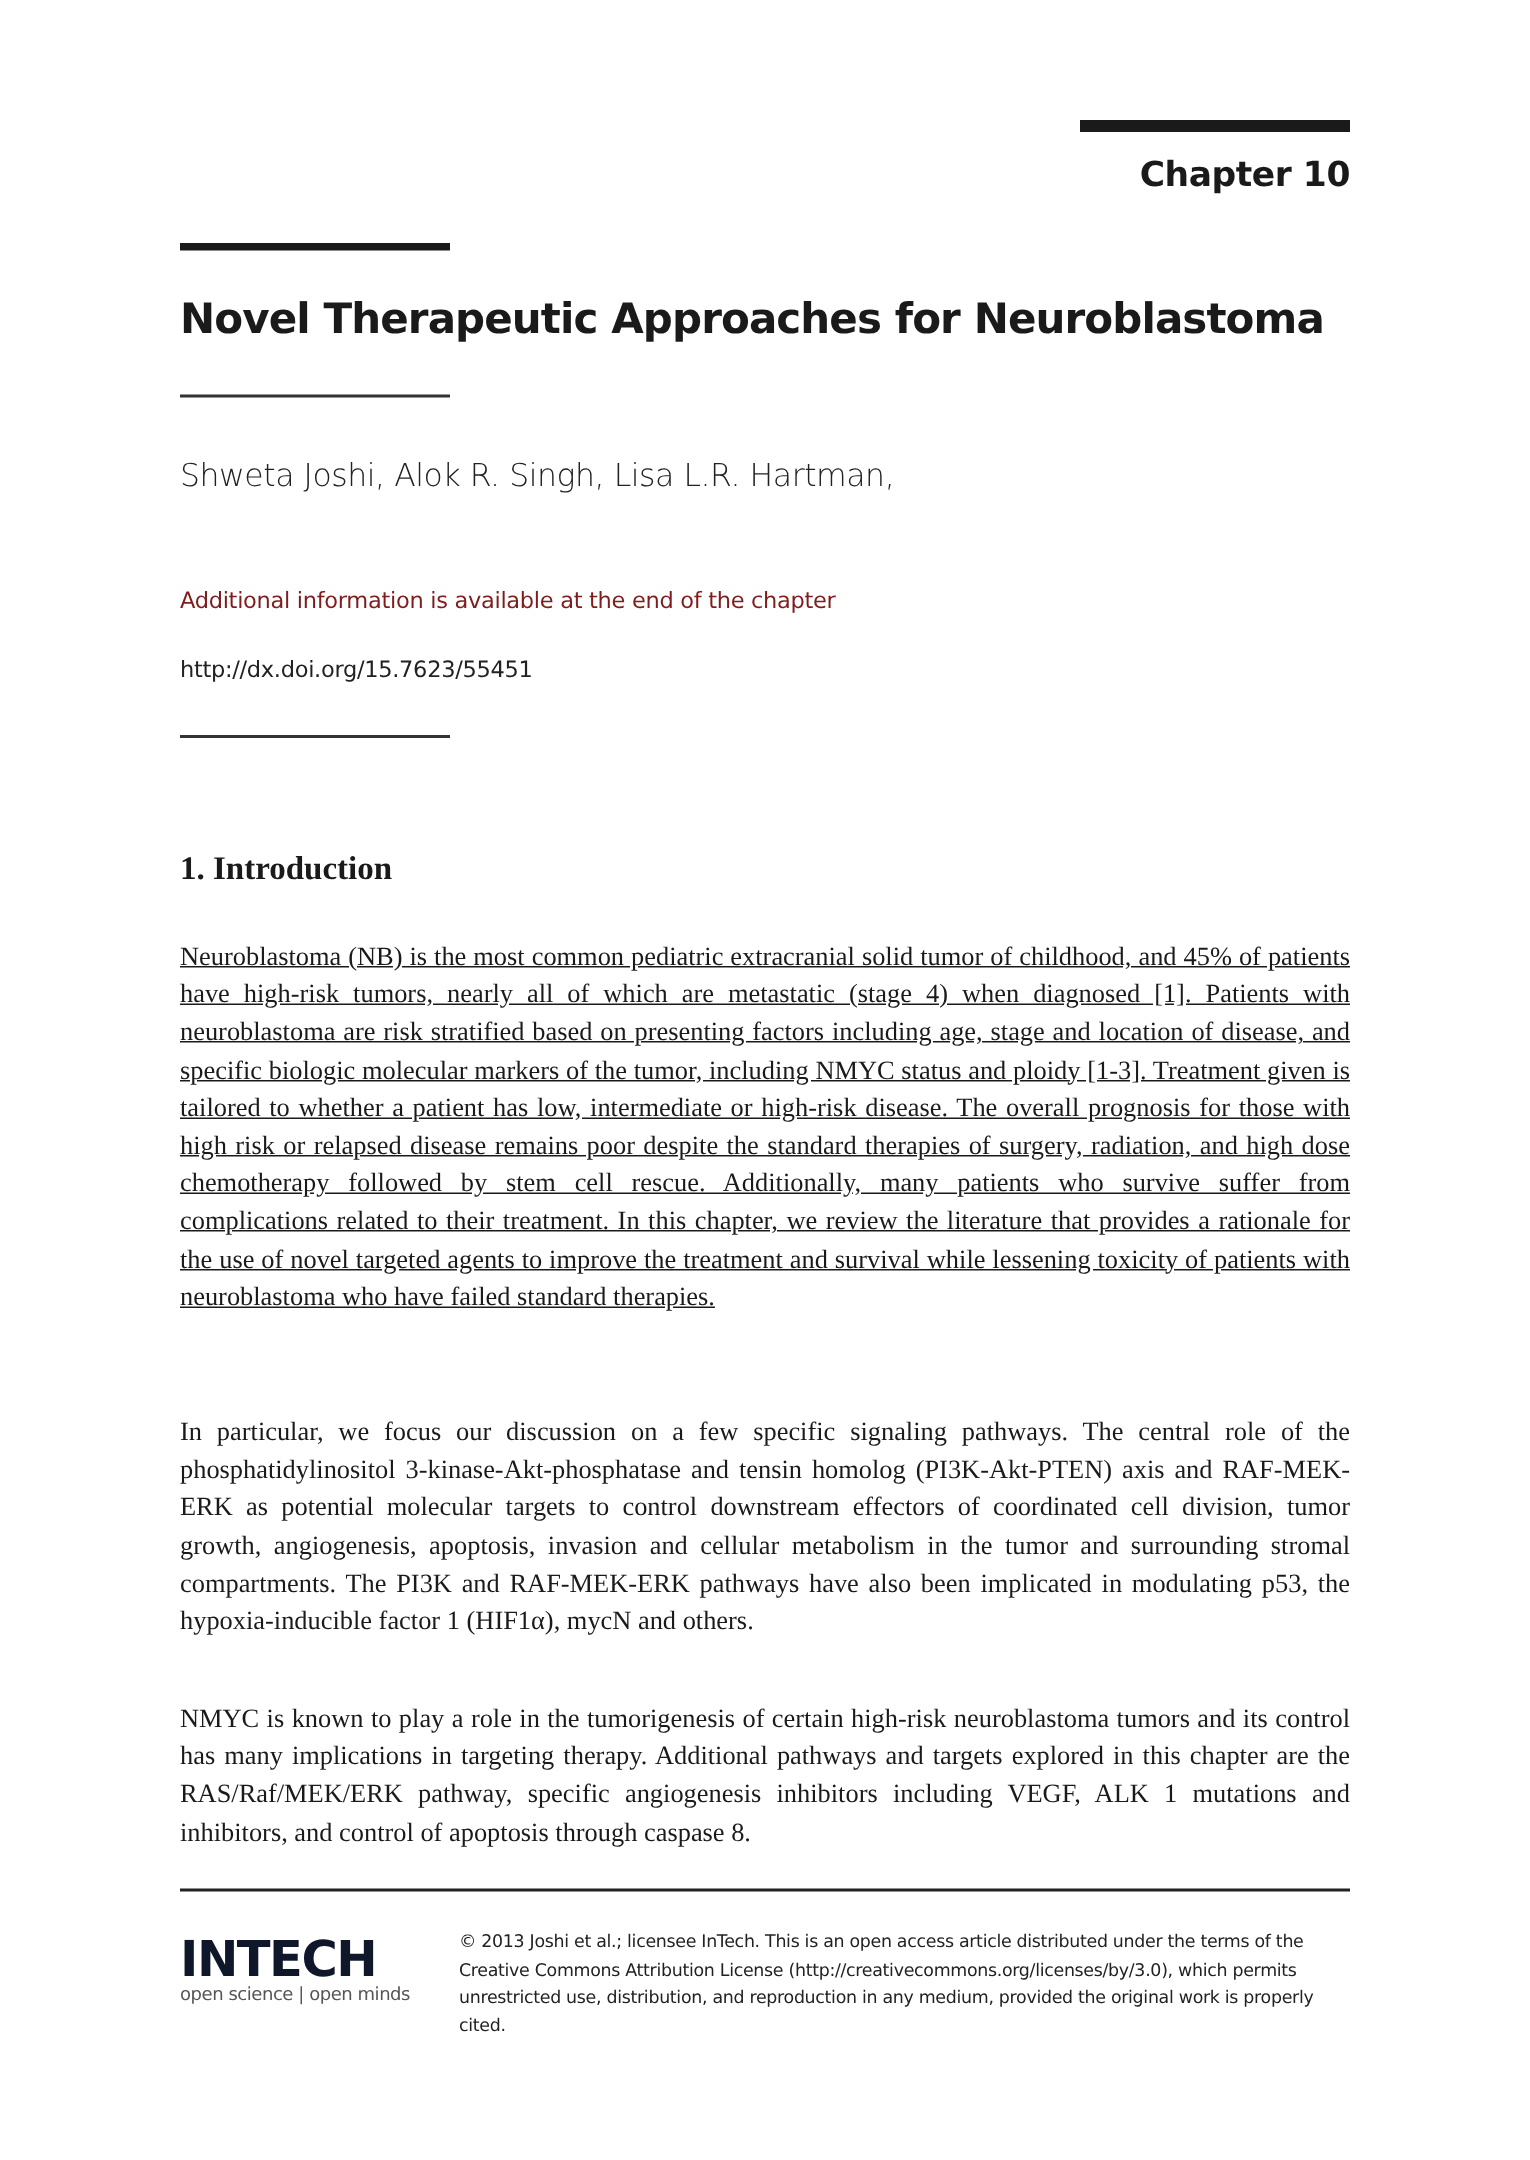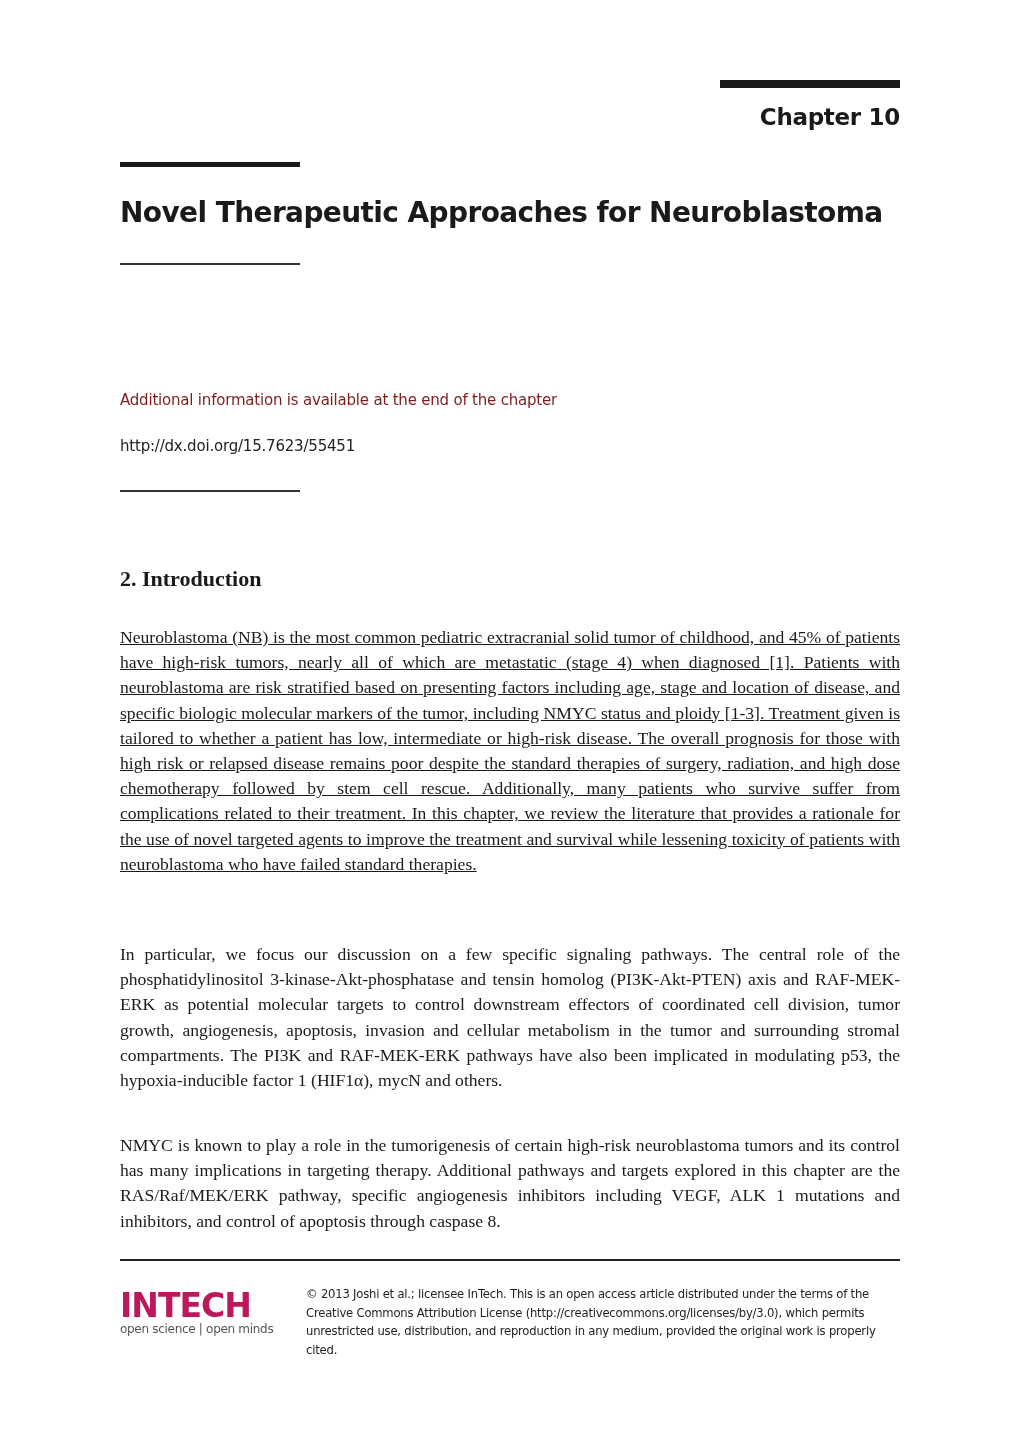--- a/index.html
+++ b/index.html
@@ -20,43 +20,44 @@
   .doi { left: 120px; top: 437px; font-size: 15px; color: #222; letter-spacing: -0.2px; }
 
   .section-heading { left: 120px; top: 566px; font-size: 22px; font-weight: bold; }
 
   .body-text { left: 120px; width: 780px; font-size: 17.6px; line-height: 25.2px; text-align: justify; }
   .p1 { top: 625px; text-decoration: underline; }
   .p2 { top: 942px; }
   .p3 { top: 1133px; }
 
   .footer-rule { left: 120px; top: 1259px; width: 780px; height: 2px; background: #222; }
-  .logo { left: 120px; top: 1286px; font-size: 33px; font-weight: bold; letter-spacing: -1px; color: #be185d; }
+  .logo { left: 120px; top: 1286px; font-size: 33px; font-weight: bold; letter-spacing: -1px; color: #0f172a; }
   .tagline { left: 120px; top: 1322px; font-size: 12px; color: #555; letter-spacing: -0.3px; }
   .license { left: 306px; top: 1285px; width: 600px; font-size: 11.6px; line-height: 18.5px; color: #222; letter-spacing: -0.2px; }
 </style>
 </head>
 <body>
 
 <div class="abs chapter-bar"></div>
 <div class="abs chapter-label sans">Chapter 10</div>
 
 <div class="abs rule-thick"></div>
 <h1 class="abs title sans" style="margin:0;">Novel Therapeutic Approaches for Neuroblastoma</h1>
 <div class="abs rule-thin" style="top:263px;"></div>
 
 <div class="abs authors sans">
+  <div>Shweta Joshi, Alok R. Singh, Lisa L.R. Hartman,</div>
 </div>
 
 <div class="abs addinfo sans">Additional information is available at the end of the chapter</div>
 <div class="abs doi sans">http://dx.doi.org/15.7623/55451</div>
 
 <div class="abs rule-thin" style="top:490px;"></div>
 
-<h2 class="abs section-heading serif" style="margin:0;">2. Introduction</h2>
+<h2 class="abs section-heading serif" style="margin:0;">1. Introduction</h2>
 
 <p class="abs body-text serif p1" style="margin:0;">Neuroblastoma (NB) is the most common pediatric extracranial solid tumor of childhood, and 45% of patients have high-risk tumors, nearly all of which are metastatic (stage 4) when diagnosed [1]. Patients with neuroblastoma are risk stratified based on presenting factors including age, stage and location of disease, and specific biologic molecular markers of the tumor, including NMYC status and ploidy [1-3]. Treatment given is tailored to whether a patient has low, intermediate or high-risk disease. The overall prognosis for those with high risk or relapsed disease remains poor despite the standard therapies of surgery, radiation, and high dose chemotherapy followed by stem cell rescue. Additionally, many patients who survive suffer from complications related to their treatment. In this chapter, we review the literature that provides a rationale for the use of novel targeted agents to improve the treatment and survival while lessening toxicity of patients with neuroblastoma who have failed standard therapies.</p>
 <p class="abs body-text serif p2" style="margin:0;">In particular, we focus our discussion on a few specific signaling pathways. The central role of the phosphatidylinositol 3-kinase-Akt-phosphatase and tensin homolog (PI3K-Akt-PTEN) axis and RAF-MEK-ERK as potential molecular targets to control downstream effectors of coordinated cell division, tumor growth, angiogenesis, apoptosis, invasion and cellular metabolism in the tumor and surrounding stromal compartments. The PI3K and RAF-MEK-ERK pathways have also been implicated in modulating p53, the hypoxia-inducible factor 1 (HIF1α), mycN and others.</p>
 <p class="abs body-text serif p3" style="margin:0;">NMYC is known to play a role in the tumorigenesis of certain high-risk neuroblastoma tumors and its control has many implications in targeting therapy. Additional pathways and targets explored in this chapter are the RAS/Raf/MEK/ERK pathway, specific angiogenesis inhibitors including VEGF, ALK 1 mutations and inhibitors, and control of apoptosis through caspase 8.</p>
 
 <div class="abs footer-rule"></div>
 <div class="abs logo sans">INTECH</div>
 <div class="abs tagline sans">open science | open minds</div>
 <div class="abs license sans">© 2013 Joshi et al.; licensee InTech. This is an open access article distributed under the terms of the Creative Commons Attribution License (http://creativecommons.org/licenses/by/3.0), which permits unrestricted use, distribution, and reproduction in any medium, provided the original work is properly cited.</div>
 

